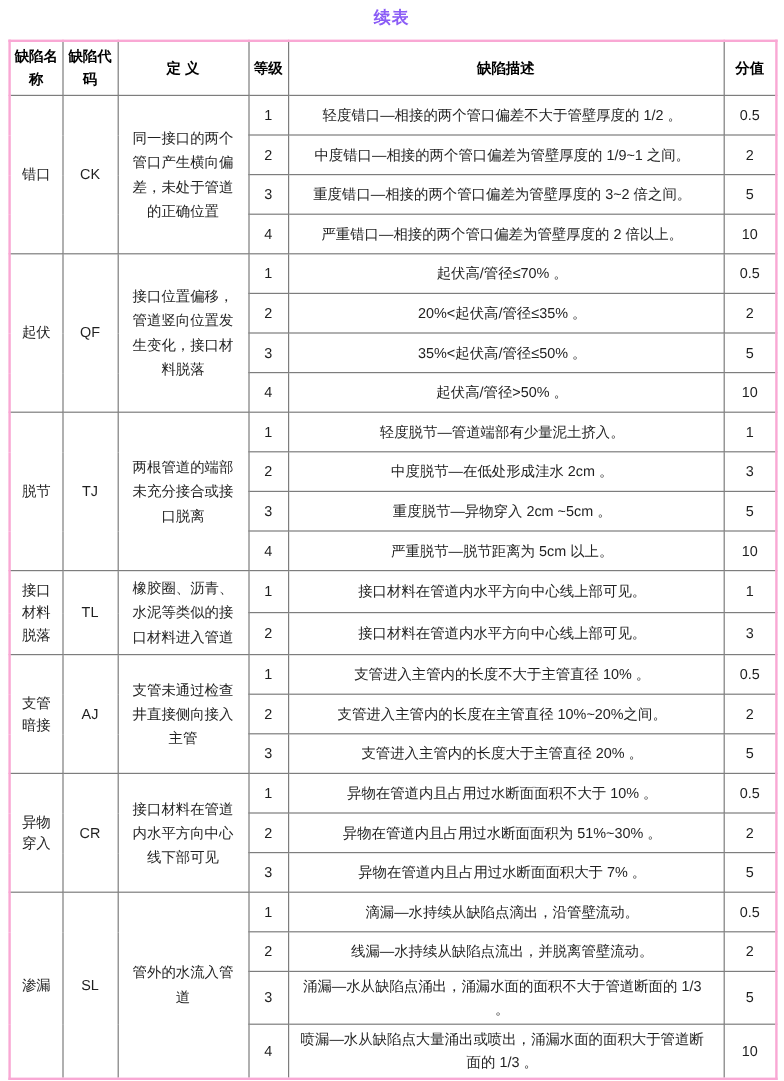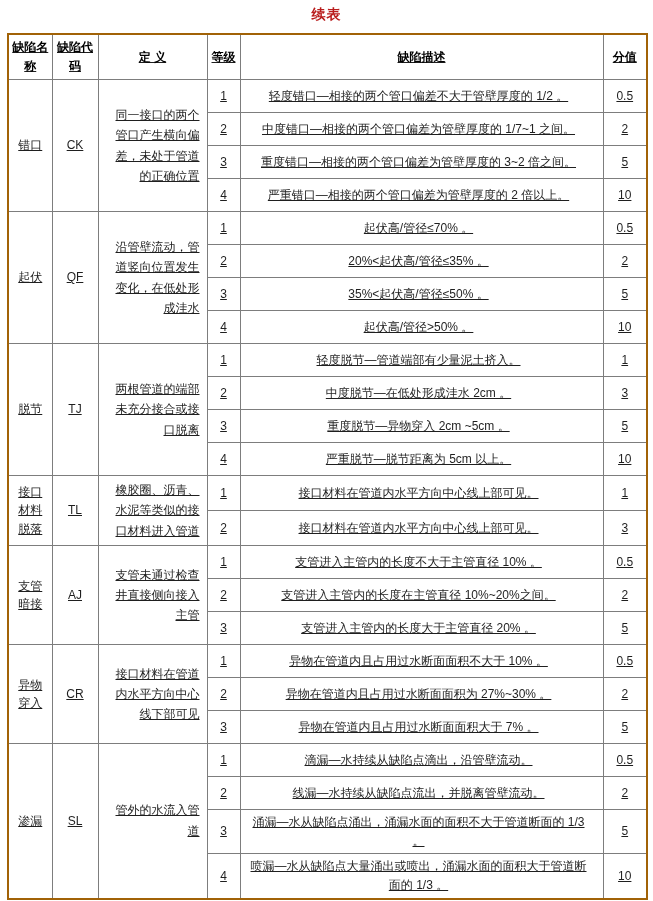--- a/index.html
+++ b/index.html
@@ -1,44 +1,43 @@
 <!DOCTYPE html>
 <html><head>
 <meta charset="utf-8">
 <style>
   html,body{margin:0;padding:0;background:#ffffff;}
   body{font-family:"Liberation Sans","DejaVu Sans",sans-serif;color:#1f1f1f;}
   .page{width:653px;height:901px;box-sizing:border-box;padding-top:6px;overflow:hidden;background:#ffffff;}
-  .title{text-align:center;font-weight:bold;font-size:14px;color:#b91c1c;letter-spacing:1px;}
+  .title{text-align:center;font-weight:bold;font-size:14px;color:#8b5cf6;letter-spacing:1px;}
   table.defect-table{
     border-collapse:collapse;
     table-layout:fixed;
     width:639px;
     margin:9px 6px 0 7px;
-    border:2px solid #a16207;
-    text-decoration:underline;
+    border:2px solid #f9a8d4;
   }
   .defect-table th, .defect-table td{
     border:1px solid #7d7d7d;
     font-size:12px;
     line-height:1.55;
     padding:2px 4px;
     vertical-align:middle;
     word-break:break-all;
   }
   .defect-table th{
     font-weight:bold;
     color:#000;
     text-align:center;
     height:40px;
     padding:2px 2px;
   }
   .defect-table tr{height:33px;}
   td.c{text-align:center;}
-  td.def{text-align:right;padding:4px 7px;line-height:1.7;}
+  td.def{text-align:center;padding:4px 7px;line-height:1.7;}
   td.desc{text-align:center;padding:3px 14px 3px 8px;}
 </style>
 </head>
 <body>
 
 <div class="page">
   <div class="title">续表</div>
   <table class="defect-table">
     <colgroup>
       <col style="width:44px">
@@ -62,37 +61,37 @@
         <tr>
           <td class="c" rowspan="4">错口</td>
           <td class="c" rowspan="4">CK</td>
           <td class="def" rowspan="4">同一接口的两个管口产生横向偏差，未处于管道的正确位置</td>
           <td class="c">1</td>
           <td class="desc">轻度错口—相接的两个管口偏差不大于管壁厚度的 1/2 。</td>
           <td class="c">0.5</td>
         </tr>
         <tr>
           <td class="c">2</td>
-          <td class="desc">中度错口—相接的两个管口偏差为管壁厚度的 1/7~1 之间。</td>
+          <td class="desc">中度错口—相接的两个管口偏差为管壁厚度的 1/9~1 之间。</td>
           <td class="c">2</td>
         </tr>
         <tr>
           <td class="c">3</td>
           <td class="desc">重度错口—相接的两个管口偏差为管壁厚度的 3~2 倍之间。</td>
           <td class="c">5</td>
         </tr>
         <tr>
           <td class="c">4</td>
           <td class="desc">严重错口—相接的两个管口偏差为管壁厚度的 2 倍以上。</td>
           <td class="c">10</td>
         </tr>
         <tr>
           <td class="c" rowspan="4">起伏</td>
           <td class="c" rowspan="4">QF</td>
-          <td class="def" rowspan="4">沿管壁流动，管道竖向位置发生变化，在低处形成洼水</td>
+          <td class="def" rowspan="4">接口位置偏移，管道竖向位置发生变化，接口材料脱落</td>
           <td class="c">1</td>
           <td class="desc">起伏高/管径≤70% 。</td>
           <td class="c">0.5</td>
         </tr>
         <tr>
           <td class="c">2</td>
           <td class="desc">20%&lt;起伏高/管径≤35% 。</td>
           <td class="c">2</td>
         </tr>
         <tr>
@@ -162,21 +161,21 @@
         <tr>
           <td class="c" rowspan="3">异物穿入</td>
           <td class="c" rowspan="3">CR</td>
           <td class="def" rowspan="3">接口材料在管道内水平方向中心线下部可见</td>
           <td class="c">1</td>
           <td class="desc">异物在管道内且占用过水断面面积不大于 10% 。</td>
           <td class="c">0.5</td>
         </tr>
         <tr>
           <td class="c">2</td>
-          <td class="desc">异物在管道内且占用过水断面面积为 27%~30% 。</td>
+          <td class="desc">异物在管道内且占用过水断面面积为 51%~30% 。</td>
           <td class="c">2</td>
         </tr>
         <tr>
           <td class="c">3</td>
           <td class="desc">异物在管道内且占用过水断面面积大于 7% 。</td>
           <td class="c">5</td>
         </tr>
         <tr>
           <td class="c" rowspan="4">渗漏</td>
           <td class="c" rowspan="4">SL</td>

